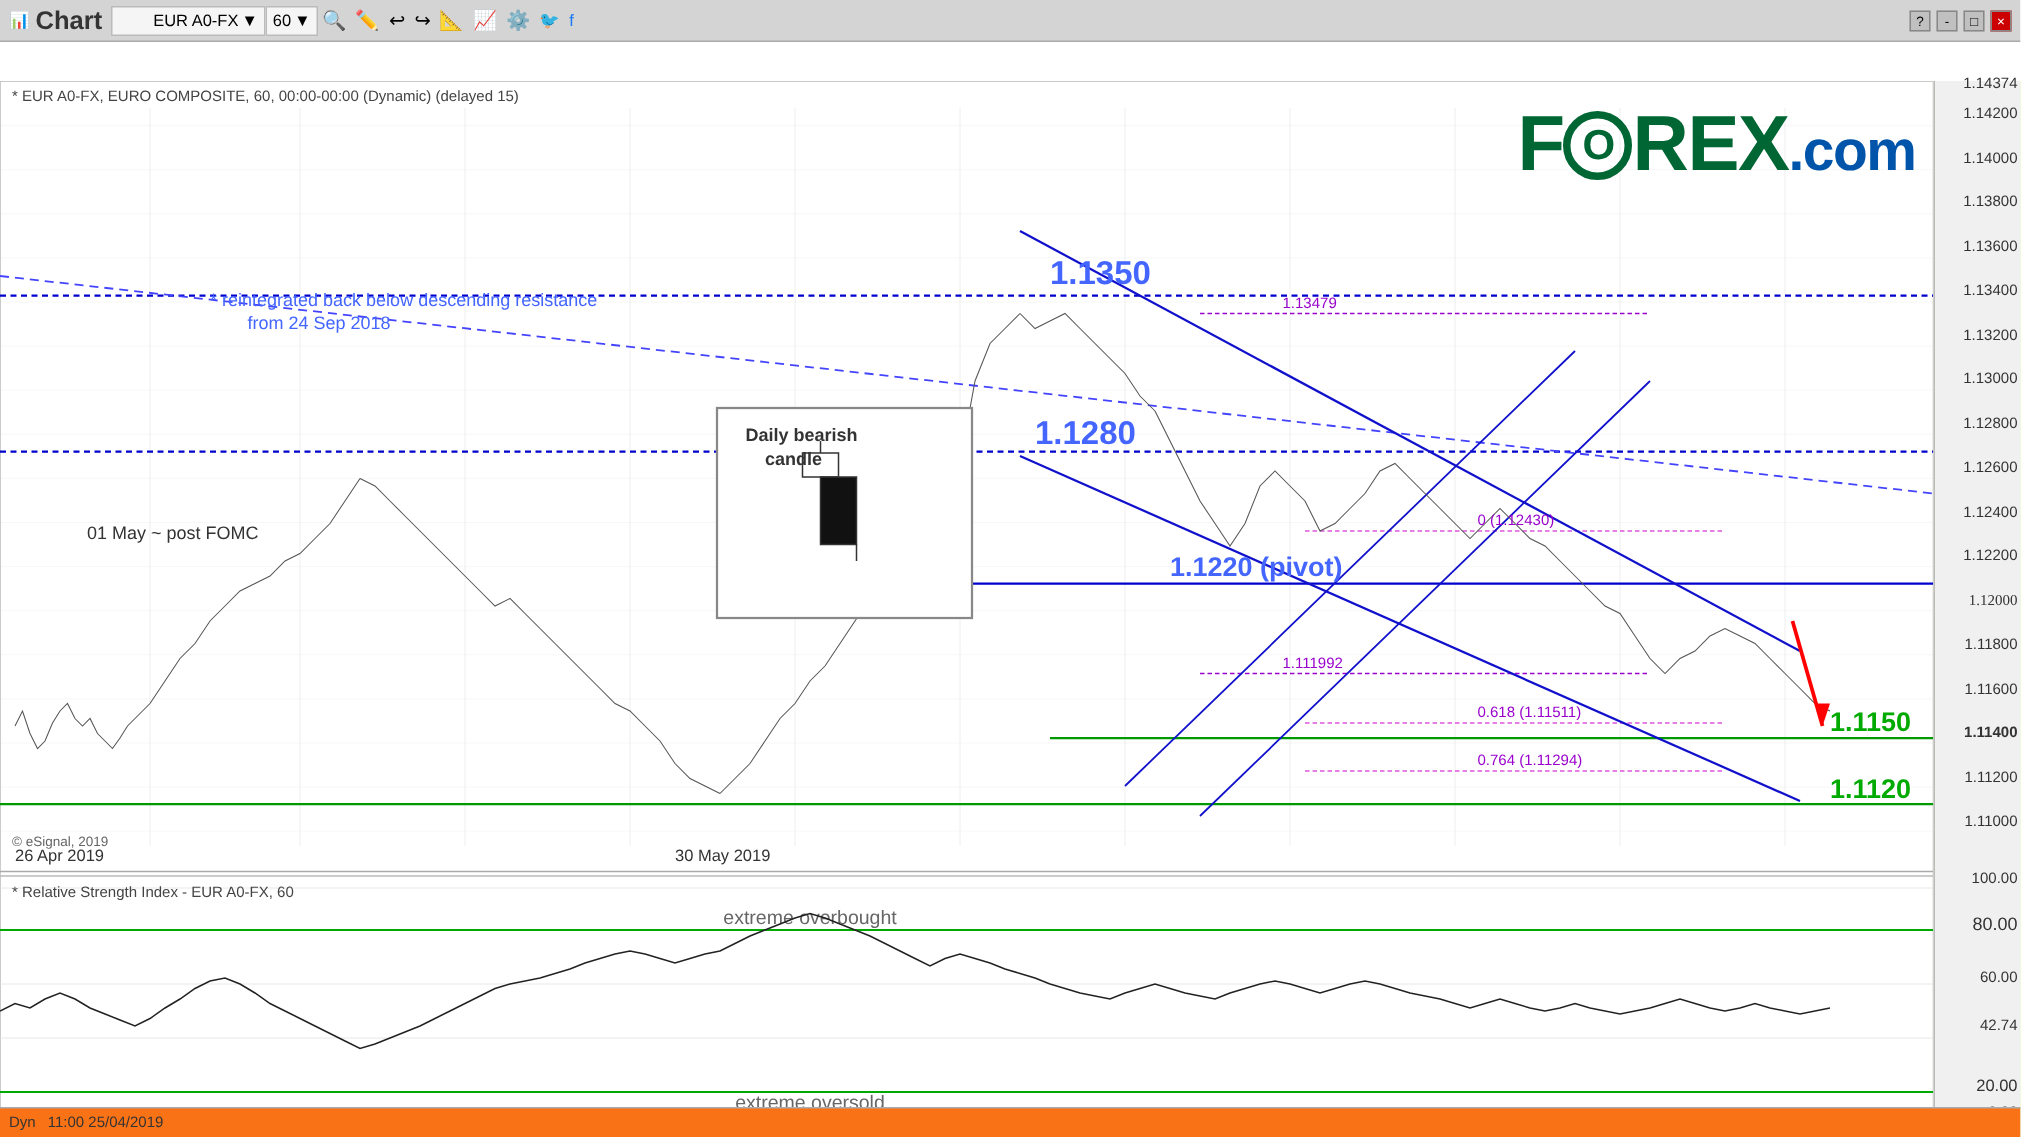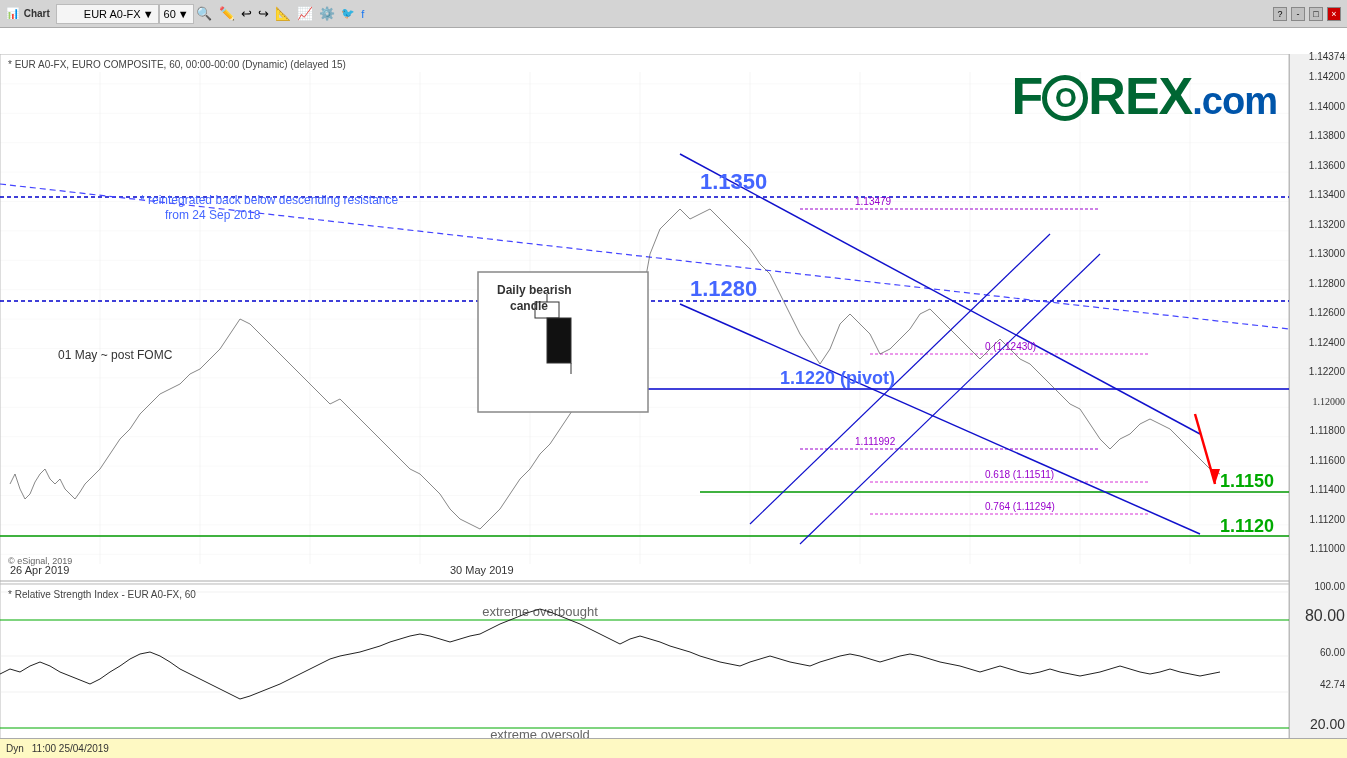--- a/index.html
+++ b/index.html
@@ -119,21 +119,21 @@
       border-top: 1px solid #bbb;
       display: flex;
       align-items: center;
     }
 
     
     #bottom-bar {
       position: absolute;
       bottom: 0; left: 0; right: 0;
       height: 20px;
-      background: #fef9c3;
+      background: #f97316;
       border-top: 1px solid #aaa;
       display: flex;
       align-items: center;
       padding: 0 6px;
       font-size: 10px;
       color: #333;
     }
 
     .price-label {
       position: absolute;
@@ -162,21 +162,21 @@
       color: #006633;
       letter-spacing: -1px;
       z-index: 5;
     }
   </style>
 </head>
 <body>
 
 <div id="titlebar">
   <span style="font-size:11px;margin-right:4px;">📊</span>
-  <span style="font-size:10px;font-weight:bold;color:#333;margin-right:6px;">Chart</span>
+  <span style="font-size:17px;font-weight:bold;color:#333;margin-right:6px;">Chart</span>
   <div class="toolbar-item" style="font-size:11px;padding-left:27px;">
     <span>EUR A0-FX</span>
     <span style="margin-left:2px;">▼</span>
   </div>
   <div class="toolbar-item" style="font-size:11px;">
     <span>60</span>
     <span style="margin-left:2px;">▼</span>
   </div>
   <span style="font-size:13px;cursor:pointer;padding:0 3px;">🔍</span>
   <span style="font-size:13px;cursor:pointer;padding:0 3px;">✏️</span>
@@ -350,32 +350,32 @@
       <span class="price-label" style="top:140px;">1.13400</span>
       <span class="price-label" style="top:170px;">1.13200</span>
       <span class="price-label" style="top:199px;">1.13000</span>
       <span class="price-label" style="top:229px;">1.12800</span>
       <span class="price-label" style="top:258px;">1.12600</span>
       <span class="price-label" style="top:288px;">1.12400</span>
       <span class="price-label" style="top:317px;">1.12200</span>
       <span class="price-label" style="top:347px;font-family:Liberation Serif, serif;">1.12000</span>
       <span class="price-label" style="top:376px;">1.11800</span>
       <span class="price-label" style="top:406px;">1.11600</span>
-      <span class="price-label" style="top:435px;">1.11400</span>
+      <span class="price-label" style="top:435px;font-weight:bold;">1.11400</span>
       <span class="price-label" style="top:465px;">1.11200</span>
       <span class="price-label" style="top:494px;">1.11000</span>
     </div>
   </div>
 
   <div id="rsi-scale">
     <span class="price-label" style="top:2px;font-size:10px;">100.00</span>
-    <span class="price-label" style="top:32px;font-size:16px;">80.00</span>
+    <span class="price-label" style="top:32px;font-size:12px;">80.00</span>
     <span class="price-label" style="top:68px;font-size:10px;">60.00</span>
     <span class="price-label" style="top:100px;font-size:10px;">42.74</span>
-    <span class="price-label" style="top:140px;font-size:14px;">20.00</span>
+    <span class="price-label" style="top:140px;font-size:11px;">20.00</span>
     <span class="price-label" style="top:158px;font-size:10px;">0.00</span>
   </div>
 
   <div id="time-axis" style="position:absolute;top:703px;left:0;width:1289px;height:27px;background:#f0f0f0;border-top:1px solid #bbb;display:flex;align-items:center;">
     
     
     
     
     
     

